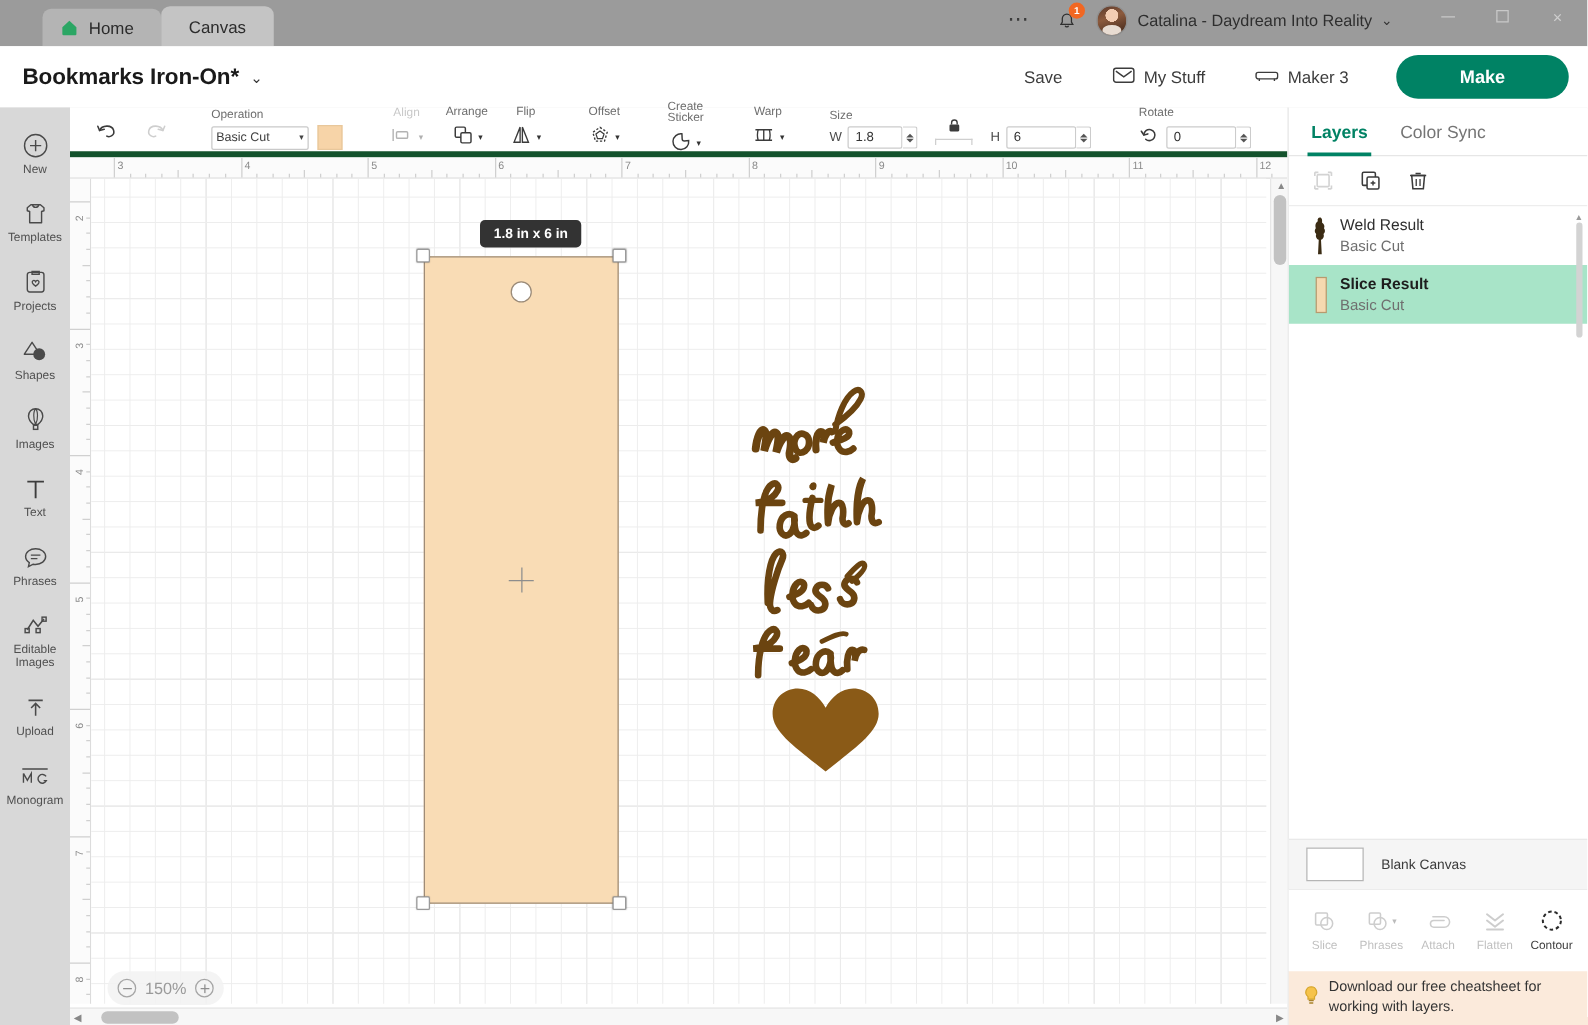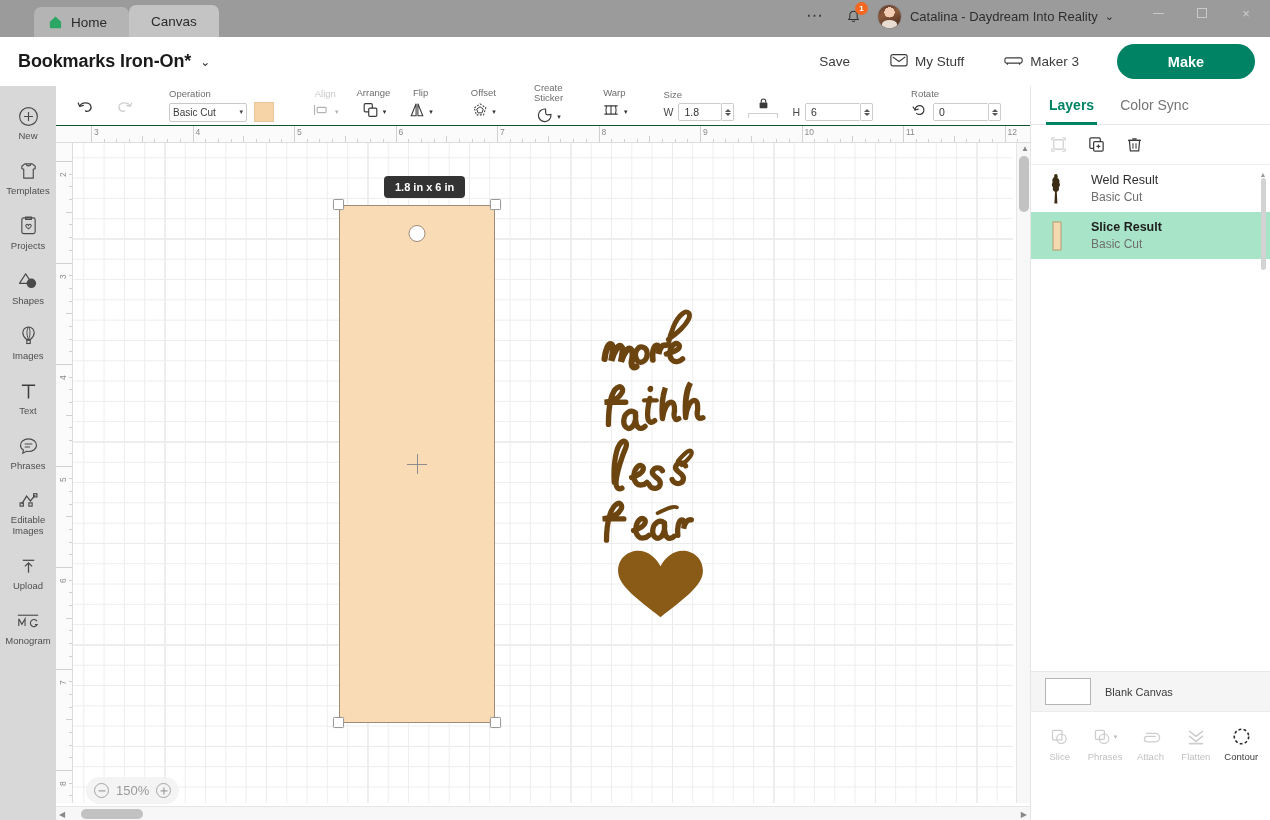--- a/index.html
+++ b/index.html
@@ -90,21 +90,21 @@
   .rail-item {
     display:flex; flex-direction:column; align-items:center; justify-content:flex-start;
     gap:4px; padding: 9px 0 9px 0; cursor:pointer; color:#4a4a4a;
   }
   .rail-label { font-size: 9.5px; color:#4f4f4f; text-align:center; line-height:1.15; }
   .rail-ico { height:22px; display:flex; align-items:center; justify-content:center; }
 
   
   .edittb {
     position:absolute; top:86px; left:56px; width:974px; height:40px;
-    background:#fff; border-bottom:1px solid #14532d;
+    background:#fff; border-bottom:5px solid #14532d;
     display:flex; align-items:center;
   }
   .tb-grp { display:flex; align-items:center; height:40px; padding: 0 10px; }
   .tb-sep { width:1px; height:26px; background:#e0e0e0; }
   .undo-btn { width:30px; height:30px; display:flex; align-items:center; justify-content:center; cursor:pointer;}
   .field-lbl { font-size:9.5px; color:#6d6d6d; line-height:1; }
   .ctl { display:flex; flex-direction:column; gap:4px; align-items:flex-start; padding: 0 9px;}
   .ctl.center { align-items:center; }
   .ctl.dim { opacity:0.38; }
   .select {
@@ -210,21 +210,21 @@
   
   .rpanel { position:absolute; top:86px; right:0; width:240px; height:734px; background:#fff; border-left:1px solid #e6e6e6; }
   .rtabs { display:flex; height:39px; border-bottom:1px solid #e6e6e6; padding-left:18px; gap:26px;}
   .rtab { font-size:14px; color:#757575; display:flex; align-items:center; cursor:pointer; position:relative;}
   .rtab.active { color:#008264; font-weight:bold; }
   .rtab.active::after { content:''; position:absolute; left:-3px; right:-3px; bottom:-1px; height:3px; background:#008264;}
   .ractions { height:40px; display:flex; align-items:center; gap:16px; padding-left:16px; border-bottom:1px solid #ededed;}
   .ract { width:22px; height:22px; display:flex; align-items:center; justify-content:center; cursor:pointer;}
   .ract.dim { opacity:0.3; }
   .layerlist { position:relative; height:545px; overflow:hidden; }
-  .layer { display:flex; align-items:center; gap:27px; height:47px; padding-left:18px; cursor:pointer;}
+  .layer { display:flex; align-items:center; gap:8px; height:47px; padding-left:18px; cursor:pointer;}
   .layer.sel { background:#a8e4c8; }
   .lthumb { width:15px; height:34px; display:flex; align-items:center; justify-content:center;}
   .lname { font-size:12.5px; color:#2f2f2f; line-height:1.35; }
   .layer.sel .lname { font-weight:bold; color:#1d1d1d;}
   .lsub { font-size:12px; color:#6f6f6f; line-height:1.35;}
   .lsb { position:absolute; right:3px; top:6px; width:8px; height:100px; }
   .lsb-thumb { width:5px; height:92px; background:#d3d3d3; border-radius:3px; margin:0 auto;}
   .lsb-arrow { font-size:7px; color:#999; text-align:center; line-height:1;}
 
   .canvasrow {
@@ -925,15 +925,24 @@
       <div class="lop">
         <span class="lop-ico">
           <svg width="19" height="19" viewBox="0 0 20 20">
               <circle cx="10" cy="10" r="7.6" fill="none" stroke="#2b2b2b" stroke-width="1.7" stroke-dasharray="3 2.4"></circle>
             </svg>
         </span>
         <span class="lop-lbl">Contour</span>
       </div>
     </div>
 
+    <div class="tipbar">
+      <span style="flex:0 0 auto;">
+        <svg width="14" height="17" viewBox="0 0 14 17">
+            <path d="M7 1.4a4.4 4.4 0 0 0-2.6 7.9v2h5.2v-2A4.4 4.4 0 0 0 7 1.4Z" fill="#f6c34a" stroke="#d6a62c" stroke-width="1"></path>
+            <path d="M5 12.4h4M5.4 14.4h3.2" stroke="#a8822a" stroke-width="1.1"></path>
+          </svg>
+      </span>
+      <span class="tip-txt">Download our free cheatsheet for working with layers.</span>
+    </div>
   </div>
 
 </div>
 
 </body></html>

